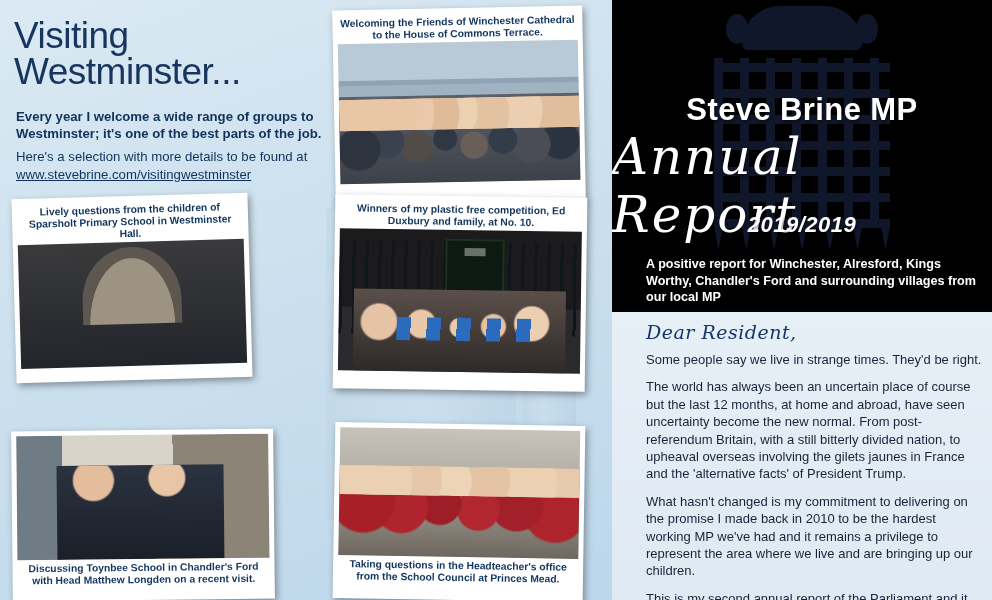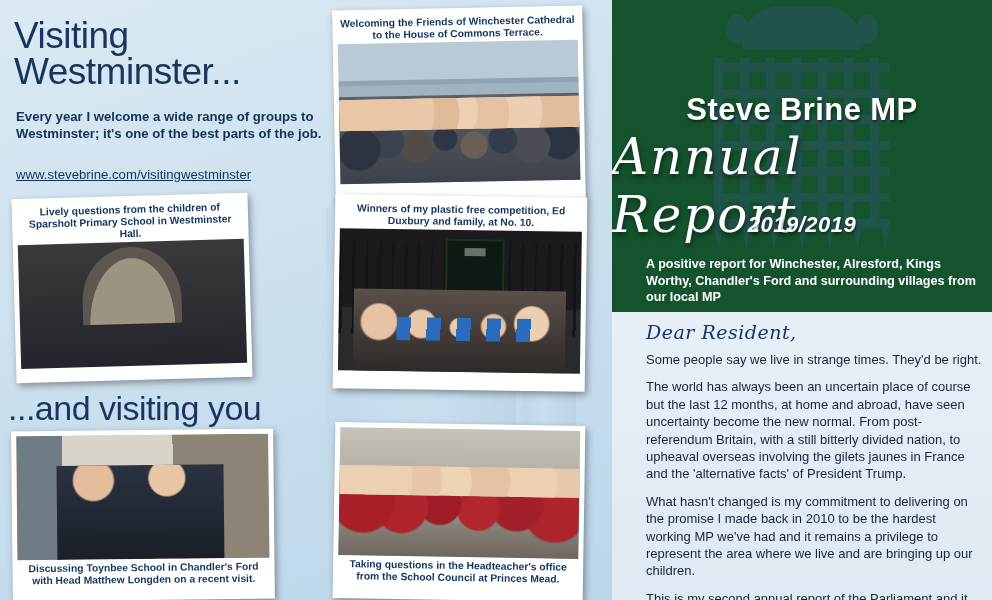--- a/index.html
+++ b/index.html
@@ -228,21 +228,21 @@
 
   
   #right {
     position: absolute; left: 612px; top: 0;
     width: 380px; height: 600px;
     overflow: hidden;
     background: #dfeaf3;
   }
   #right-top {
     position: absolute; left: 0; top: 0; width: 380px; height: 312px;
-    background: #14532d;
+    background: #000000;
     overflow: hidden;
   }
   
   #crest {
     position: absolute; left: 50%; top: 6px; transform: translateX(-50%);
     width: 250px; height: 270px; opacity: .28;
   }
   #crest .crown {
     position:absolute; left:50%; top:0; transform:translateX(-50%);
     width:120px; height:44px;
@@ -345,25 +345,24 @@
     </div>
 
     <h1 class="head" id="title-visiting">
       <span>Visiting</span><br>
       <span>Westminster...</span>
     </h1>
 
     <div id="intro">Every year I welcome a wide range of groups to Westminster; it's one of the best parts of the job.</div>
 
     <div id="intro2">
-      <br>
+      <span>Here's a selection with more details to be found at</span><br>
       <a href="#">www.stevebrine.com/visitingwestminster</a>
     </div>
 
-    <h1 class="head" id="title-andvisiting">...and visiting you</h1>
 
     <div class="photo" id="ph-terrace">
       <div class="cap">Welcoming the Friends of Winchester Cathedral to the House of Commons Terrace.</div>
       <div class="img">
         <div class="bridge"></div>
         <div class="riverband"></div>
         <div class="crowd"></div>
         <div class="faces"></div>
       </div>
     </div>

